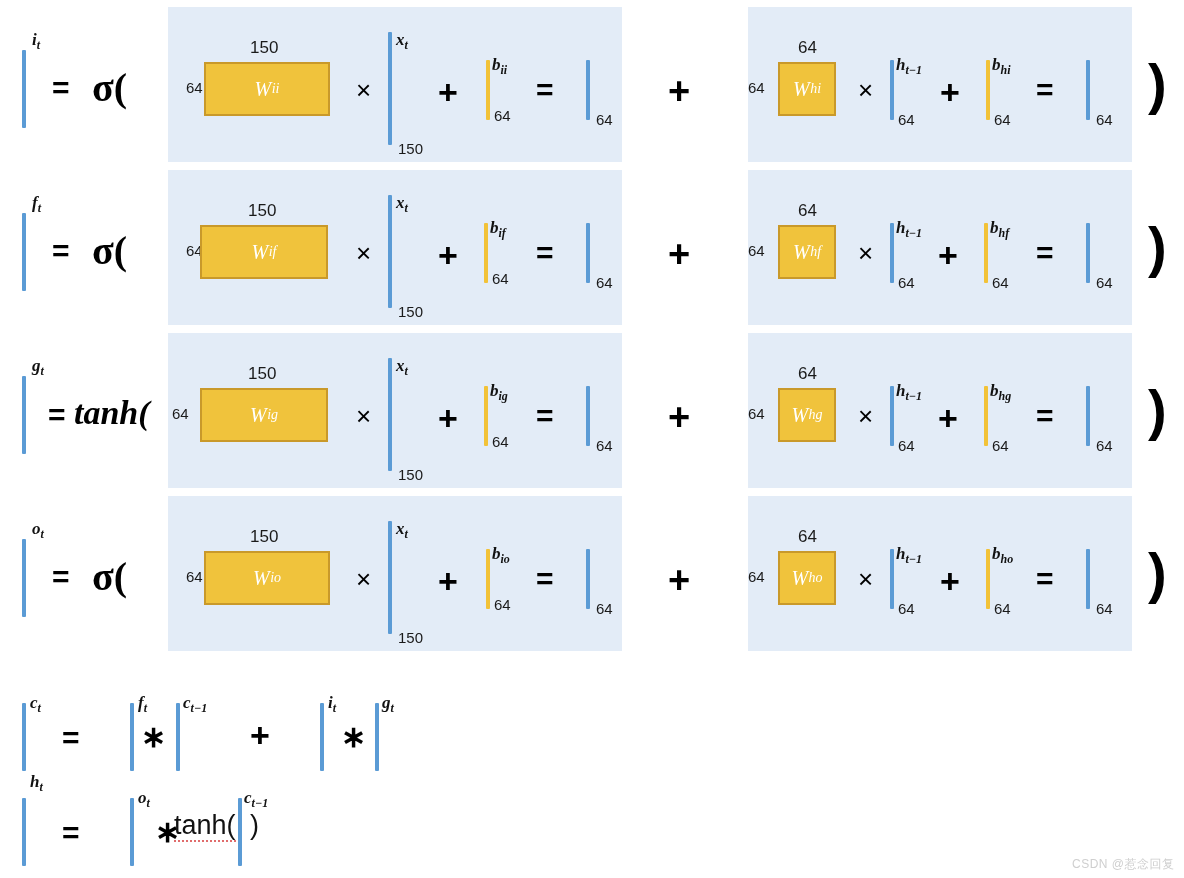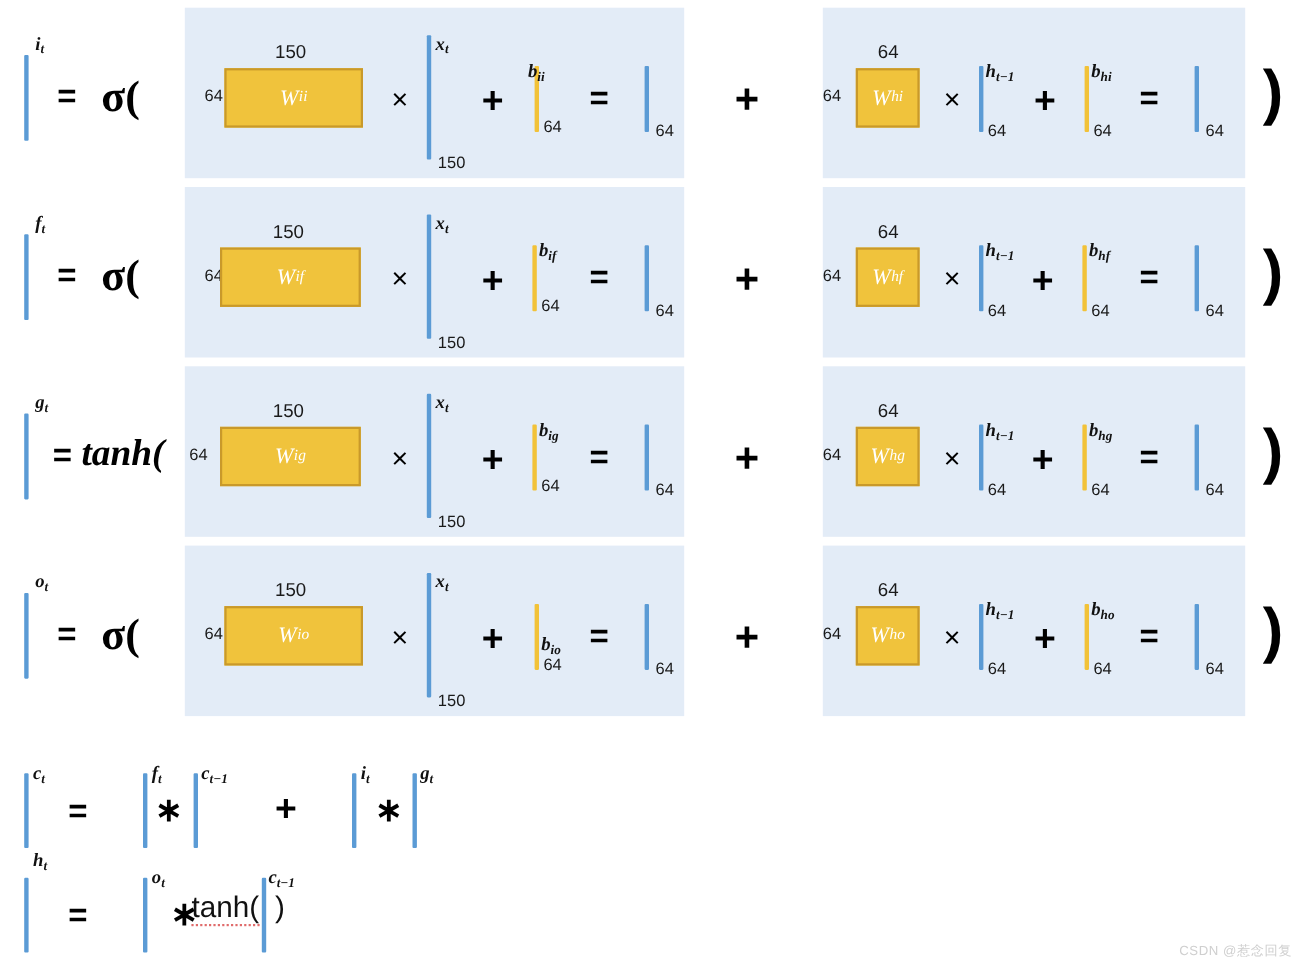--- a/index.html
+++ b/index.html
@@ -165,21 +165,21 @@
 
 <div class="op times" style="left:356px;top:77px;">×</div>
 
 <div class="vbar blue" style="left:388px;top:32px;height:113px;"></div>
 <div class="var" style="left:396px;top:31px;"><span>x</span><span class="sub">t</span></div>
 <div class="dim" style="left:398px;top:141px;">150</div>
 
 <div class="op plus" style="left:438px;top:75px;">+</div>
 
 <div class="vbar yellow" style="left:486px;top:60px;height:60px;"></div>
-<div class="var" style="left:480px;top:56px;"><span>b</span><span class="sub">ii</span></div>
+<div class="var" style="left:492px;top:56px;"><span>b</span><span class="sub">ii</span></div>
 <div class="dim" style="left:494px;top:108px;">64</div>
 
 <div class="op eq" style="left:536px;top:75px;">=</div>
 
 <div class="vbar blue" style="left:586px;top:60px;height:60px;"></div>
 <div class="dim" style="left:596px;top:112px;">64</div>
 
 <div class="op bigplus" style="left:668px;top:72px;">+</div>
 
 <div class="dim" style="left:748px;top:80px;">64</div>
@@ -345,21 +345,21 @@
 
 <div class="op times" style="left:356px;top:566px;">×</div>
 
 <div class="vbar blue" style="left:388px;top:521px;height:113px;"></div>
 <div class="var" style="left:396px;top:520px;"><span>x</span><span class="sub">t</span></div>
 <div class="dim" style="left:398px;top:630px;">150</div>
 
 <div class="op plus" style="left:438px;top:564px;">+</div>
 
 <div class="vbar yellow" style="left:486px;top:549px;height:60px;"></div>
-<div class="var" style="left:492px;top:577px;"><span>b</span><span class="sub">io</span></div>
+<div class="var" style="left:492px;top:545px;"><span>b</span><span class="sub">io</span></div>
 <div class="dim" style="left:494px;top:597px;">64</div>
 
 <div class="op eq" style="left:536px;top:564px;">=</div>
 
 <div class="vbar blue" style="left:586px;top:549px;height:60px;"></div>
 <div class="dim" style="left:596px;top:601px;">64</div>
 
 <div class="op bigplus" style="left:668px;top:561px;">+</div>
 
 <div class="dim" style="left:748px;top:569px;">64</div>

